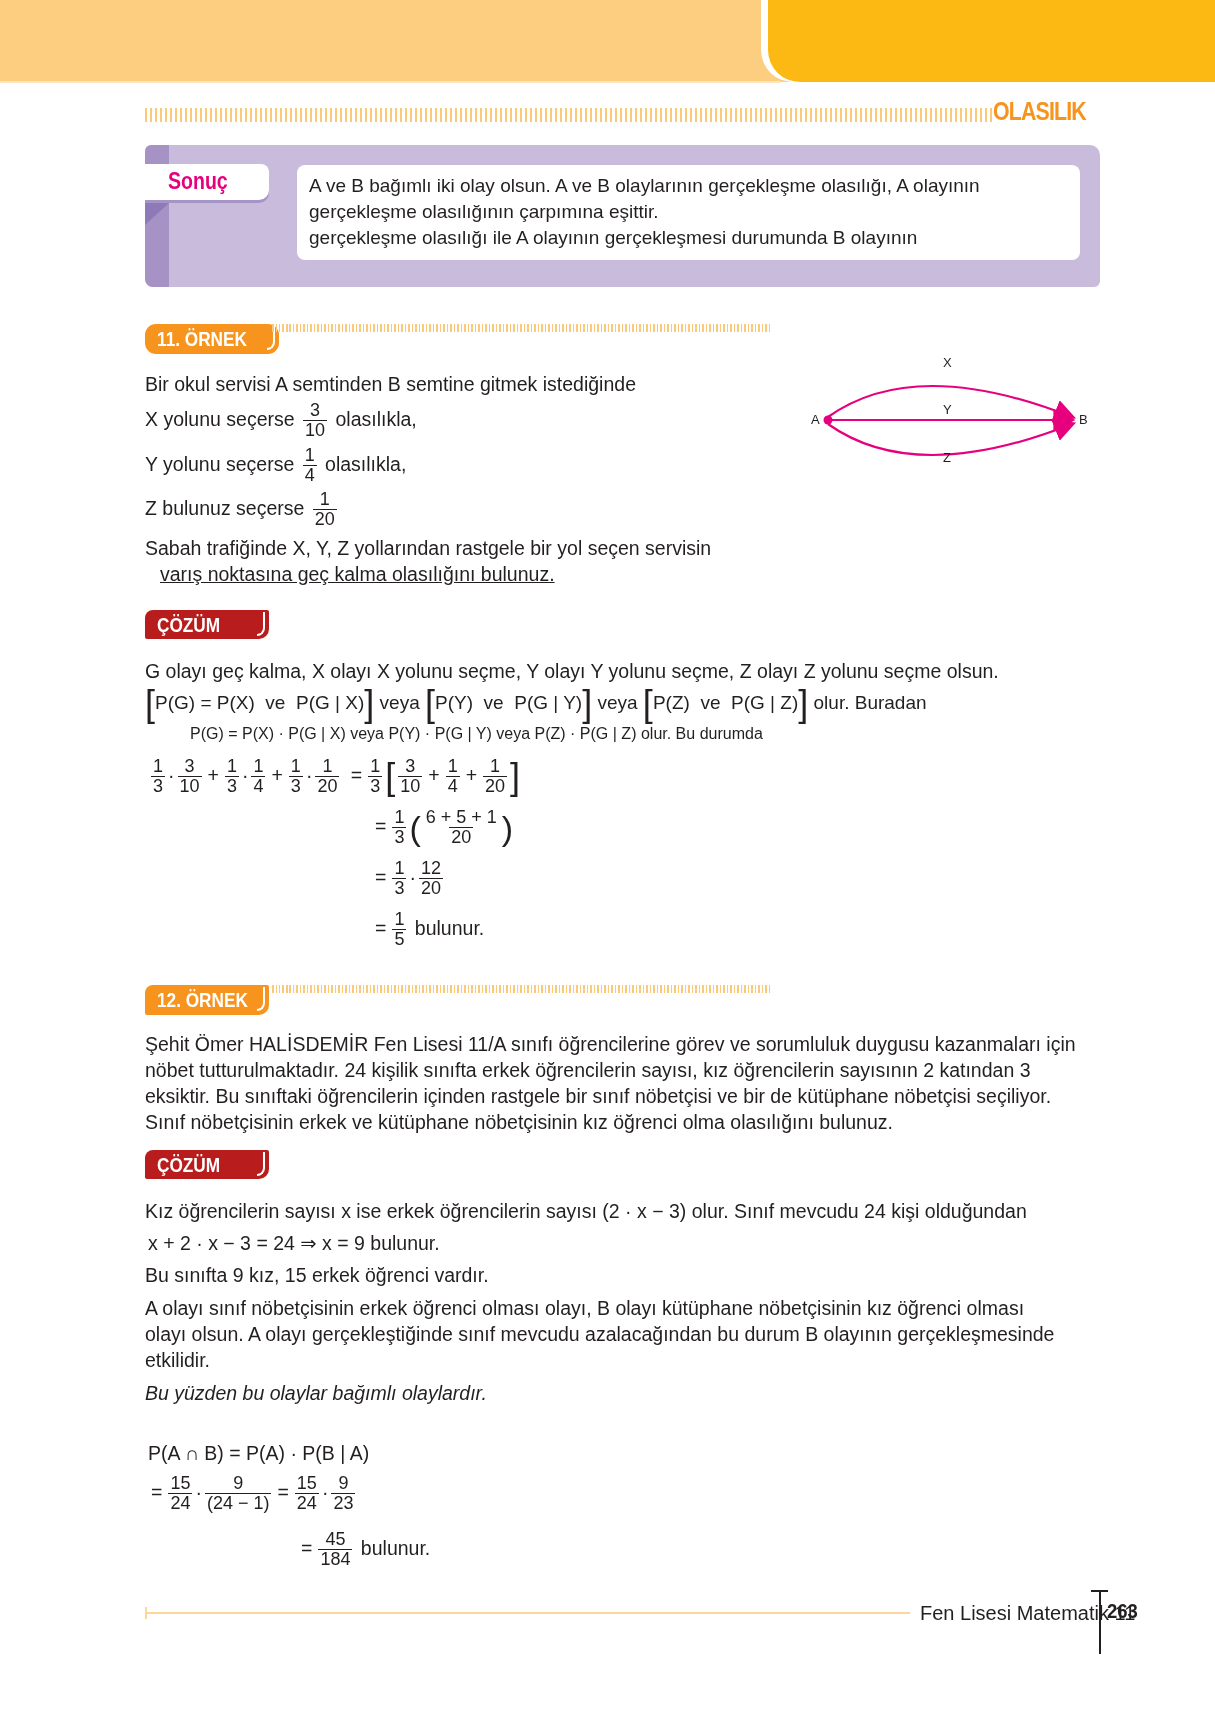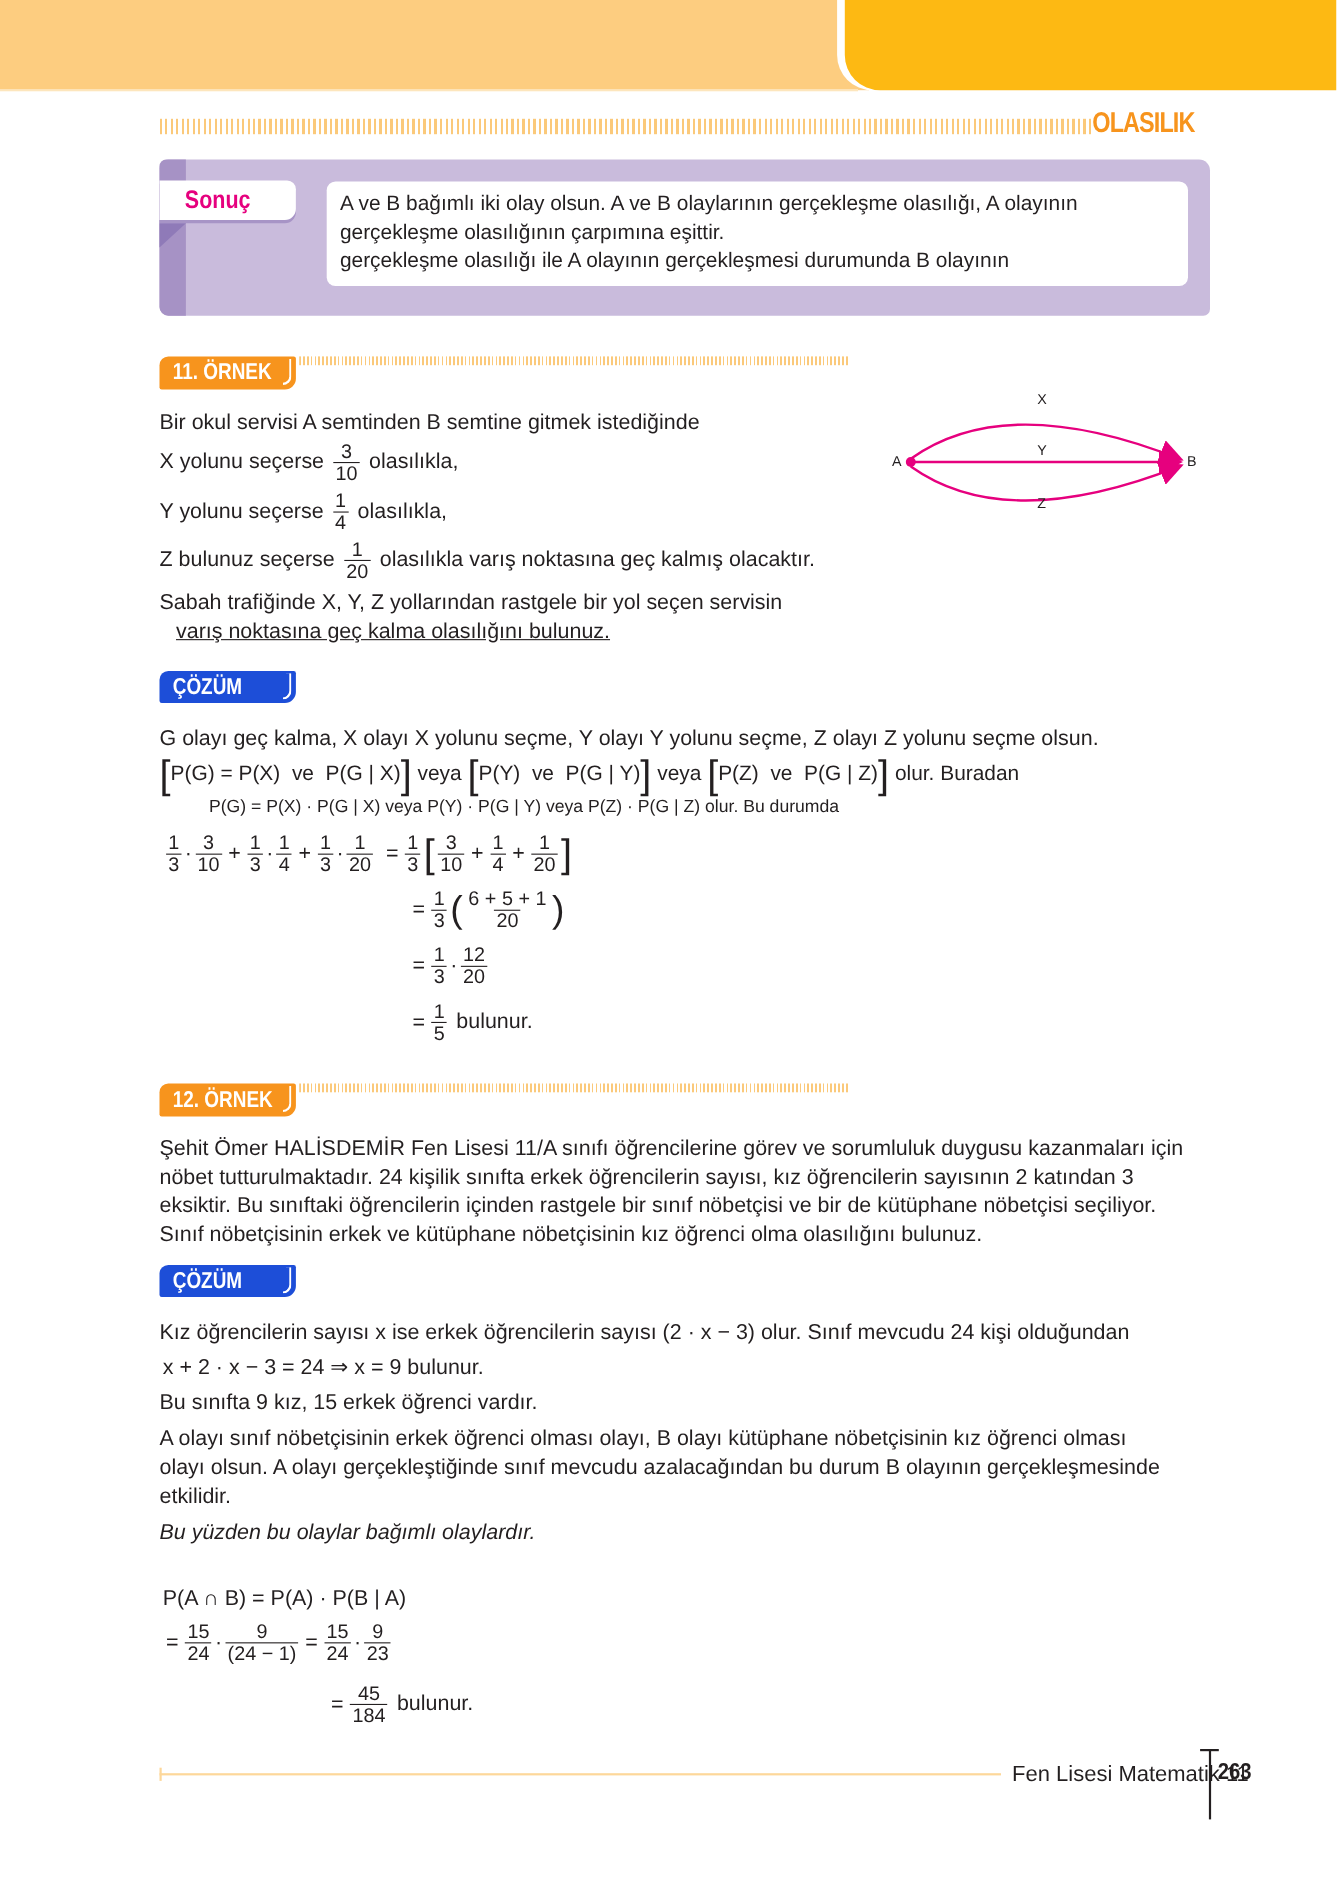--- a/index.html
+++ b/index.html
@@ -18,21 +18,21 @@
   .sonuc-spine { position: absolute; left: 145px; top: 145px; width: 24px; height: 142px; background: #a692c5; border-radius: 6px 0 0 8px; }
   .sonuc-tab { position: absolute; left: 145px; top: 164px; width: 124px; height: 36px; background: #ffffff; border-radius: 0 8px 10px 0; box-shadow: 0 3px 0 #a794c6; }
   .sonuc-fold { position: absolute; left: 145px; top: 203px; width: 0; height: 0; border-top: 22px solid #8f7ab8; border-right: 24px solid transparent; }
   .sonuc-label { position: absolute; left: 168px; top: 168px; font-size: 23px; font-weight: bold; color: #e6007e; transform: scaleX(0.85); transform-origin: left center; }
   .sonuc-text { position: absolute; left: 297px; top: 165px; width: 783px; height: 95px; background: #ffffff; border-radius: 8px; padding: 8px 12px; font-size: 19px; line-height: 26px; color: #231f20; }
 
   .badge { position: absolute; height: 30px; border-radius: 8px 2px 10px 2px; color: #ffffff; font-weight: bold; font-size: 21px; line-height: 30px; padding-left: 12px; }
   .badge span { display: inline-block; transform: scaleX(0.82); transform-origin: left center; }
   .badge::after { content: ""; position: absolute; right: 4px; top: 2px; width: 6px; height: 22px; border-right: 2px solid #ffffff; border-bottom: 2px solid #ffffff; border-bottom-right-radius: 8px; }
   .badge-orange { background: #f7941d; }
-  .badge-green { background: #1d4ed8; }
+  .badge-green { background: #b91c1c; }
   .dash-line { position: absolute; height: 8px; background: repeating-linear-gradient(90deg, #fbc97a 0 1.5px, transparent 1.5px 3.5px); }
 
   .p { position: absolute; font-size: 19.5px; line-height: 26px; color: #231f20; white-space: nowrap; }
   .math { font-family: "Liberation Sans", sans-serif; }
   .frac { display: inline-flex; flex-direction: column; align-items: center; vertical-align: middle; font-size: 18px; line-height: 19px; margin: 0 3px; }
   .frac .num { padding: 0 2px; }
   .frac .den { border-top: 1.2px solid #231f20; padding: 0 2px; }
   .op { margin: 0 3px; }
   .bracket { font-size: 36px; font-weight: 200; vertical-align: middle; line-height: 36px; }
   .paren { font-size: 34px; font-weight: 200; vertical-align: middle; line-height: 34px; }
@@ -61,21 +61,21 @@
 <div class="sonuc-spine"></div>
 <div class="sonuc-fold"></div>
 <div class="sonuc-tab"></div>
 <div class="sonuc-label">Sonuç</div>
 <div class="sonuc-text">
   <div>A ve B bağımlı iki olay olsun. A ve B olaylarının gerçekleşme olasılığı, A olayının</div>
   <div>gerçekleşme olasılığının çarpımına eşittir.</div>
   <div>gerçekleşme olasılığı ile A olayının gerçekleşmesi durumunda B olayının</div>
 </div>
 
-<div class="badge badge-orange" style="left:145px; top:324px; width:124px;"><span>11. ÖRNEK</span></div>
+<div class="badge badge-orange" style="left:145px; top:324px; width:134px;border-radius:11px;"><span>11. ÖRNEK</span></div>
 <div class="dash-line" style="left:272px; top:324px; width:500px;"></div>
 
 <div class="p" style="left:145px; top:371px;">Bir okul servisi A semtinden B semtine gitmek istediğinde</div>
 
 <div class="p" style="left:145px; top:401px;">
   <span>X yolunu seçerse</span>
   <span class="frac">
       <span class="num">3</span>
       <span class="den">10</span>
     </span>
@@ -88,21 +88,20 @@
       <span class="den">4</span>
     </span>
   <span>olasılıkla,</span>
 </div>
 <div class="p" style="left:145px; top:490px;">
   <span>Z bulunuz seçerse</span>
   <span class="frac">
       <span class="num">1</span>
       <span class="den">20</span>
     </span>
-  <span>olasılıkla varış noktasına geç kalmış olacaktır.</span>
 </div>
 
 <div class="p" style="left:145px; top:535px;">Sabah trafiğinde X, Y, Z yollarından rastgele bir yol seçen servisin</div>
 <div class="p" style="left:160px; top:561px;text-decoration:underline;">varış noktasına geç kalma olasılığını bulunuz.</div>
 
 <div class="diagram">
   <svg width="300" height="130" viewBox="0 0 300 130">
     <defs>
       <marker id="arr" markerWidth="10" markerHeight="10" refX="8" refY="5" orient="auto">
         <path d="M0,0 L10,5 L0,10 Z" fill="#e6007e"></path>

